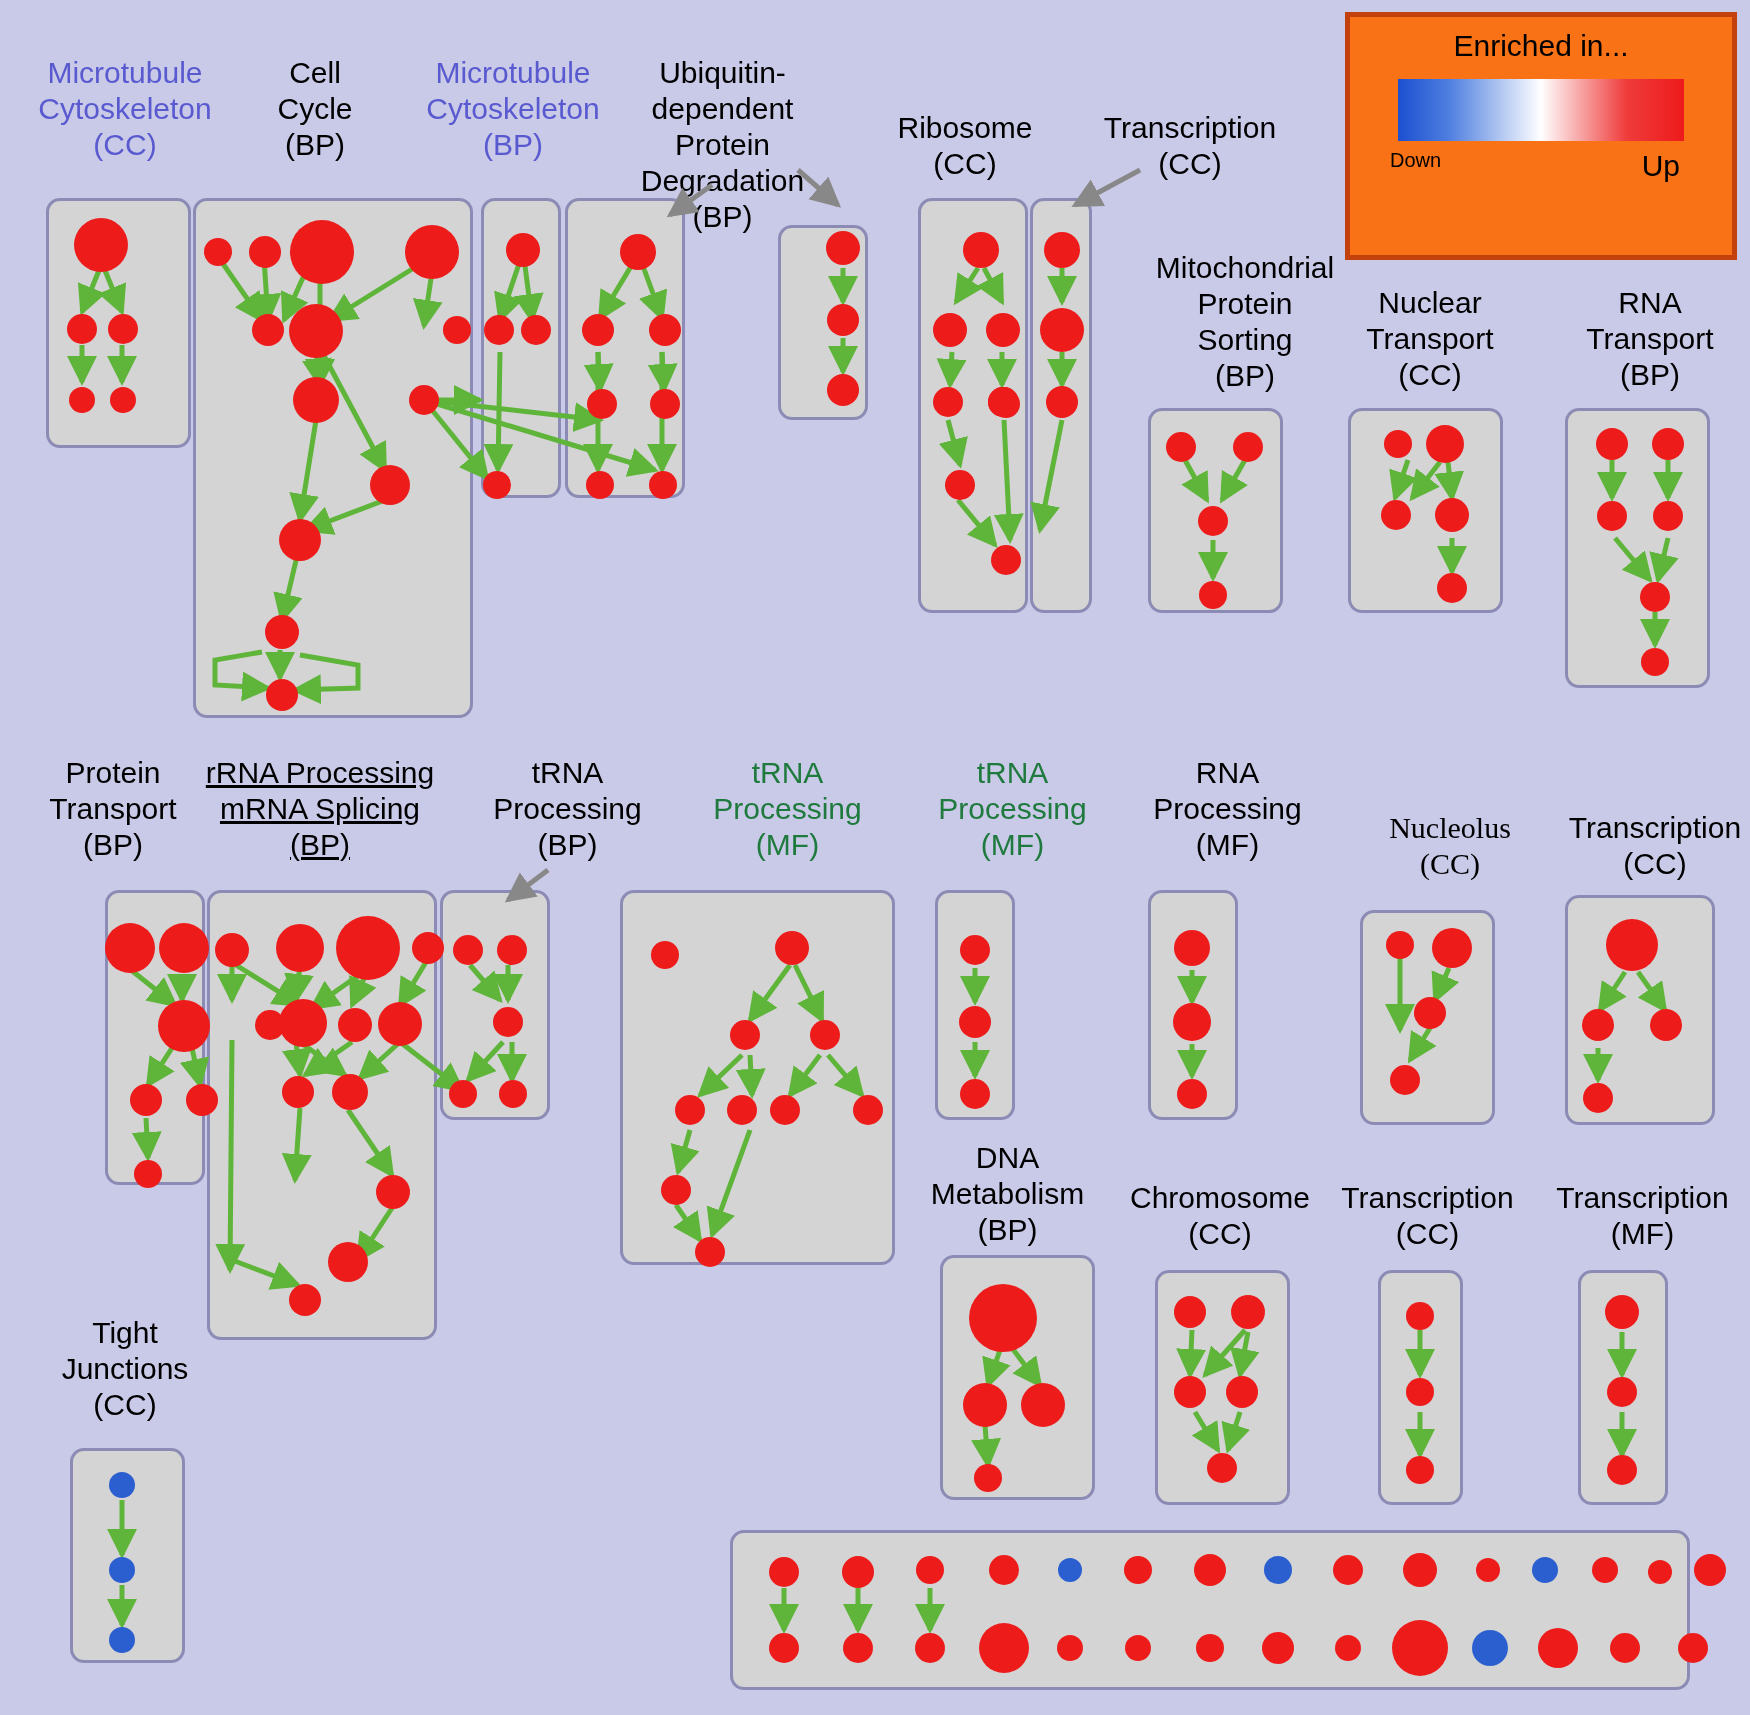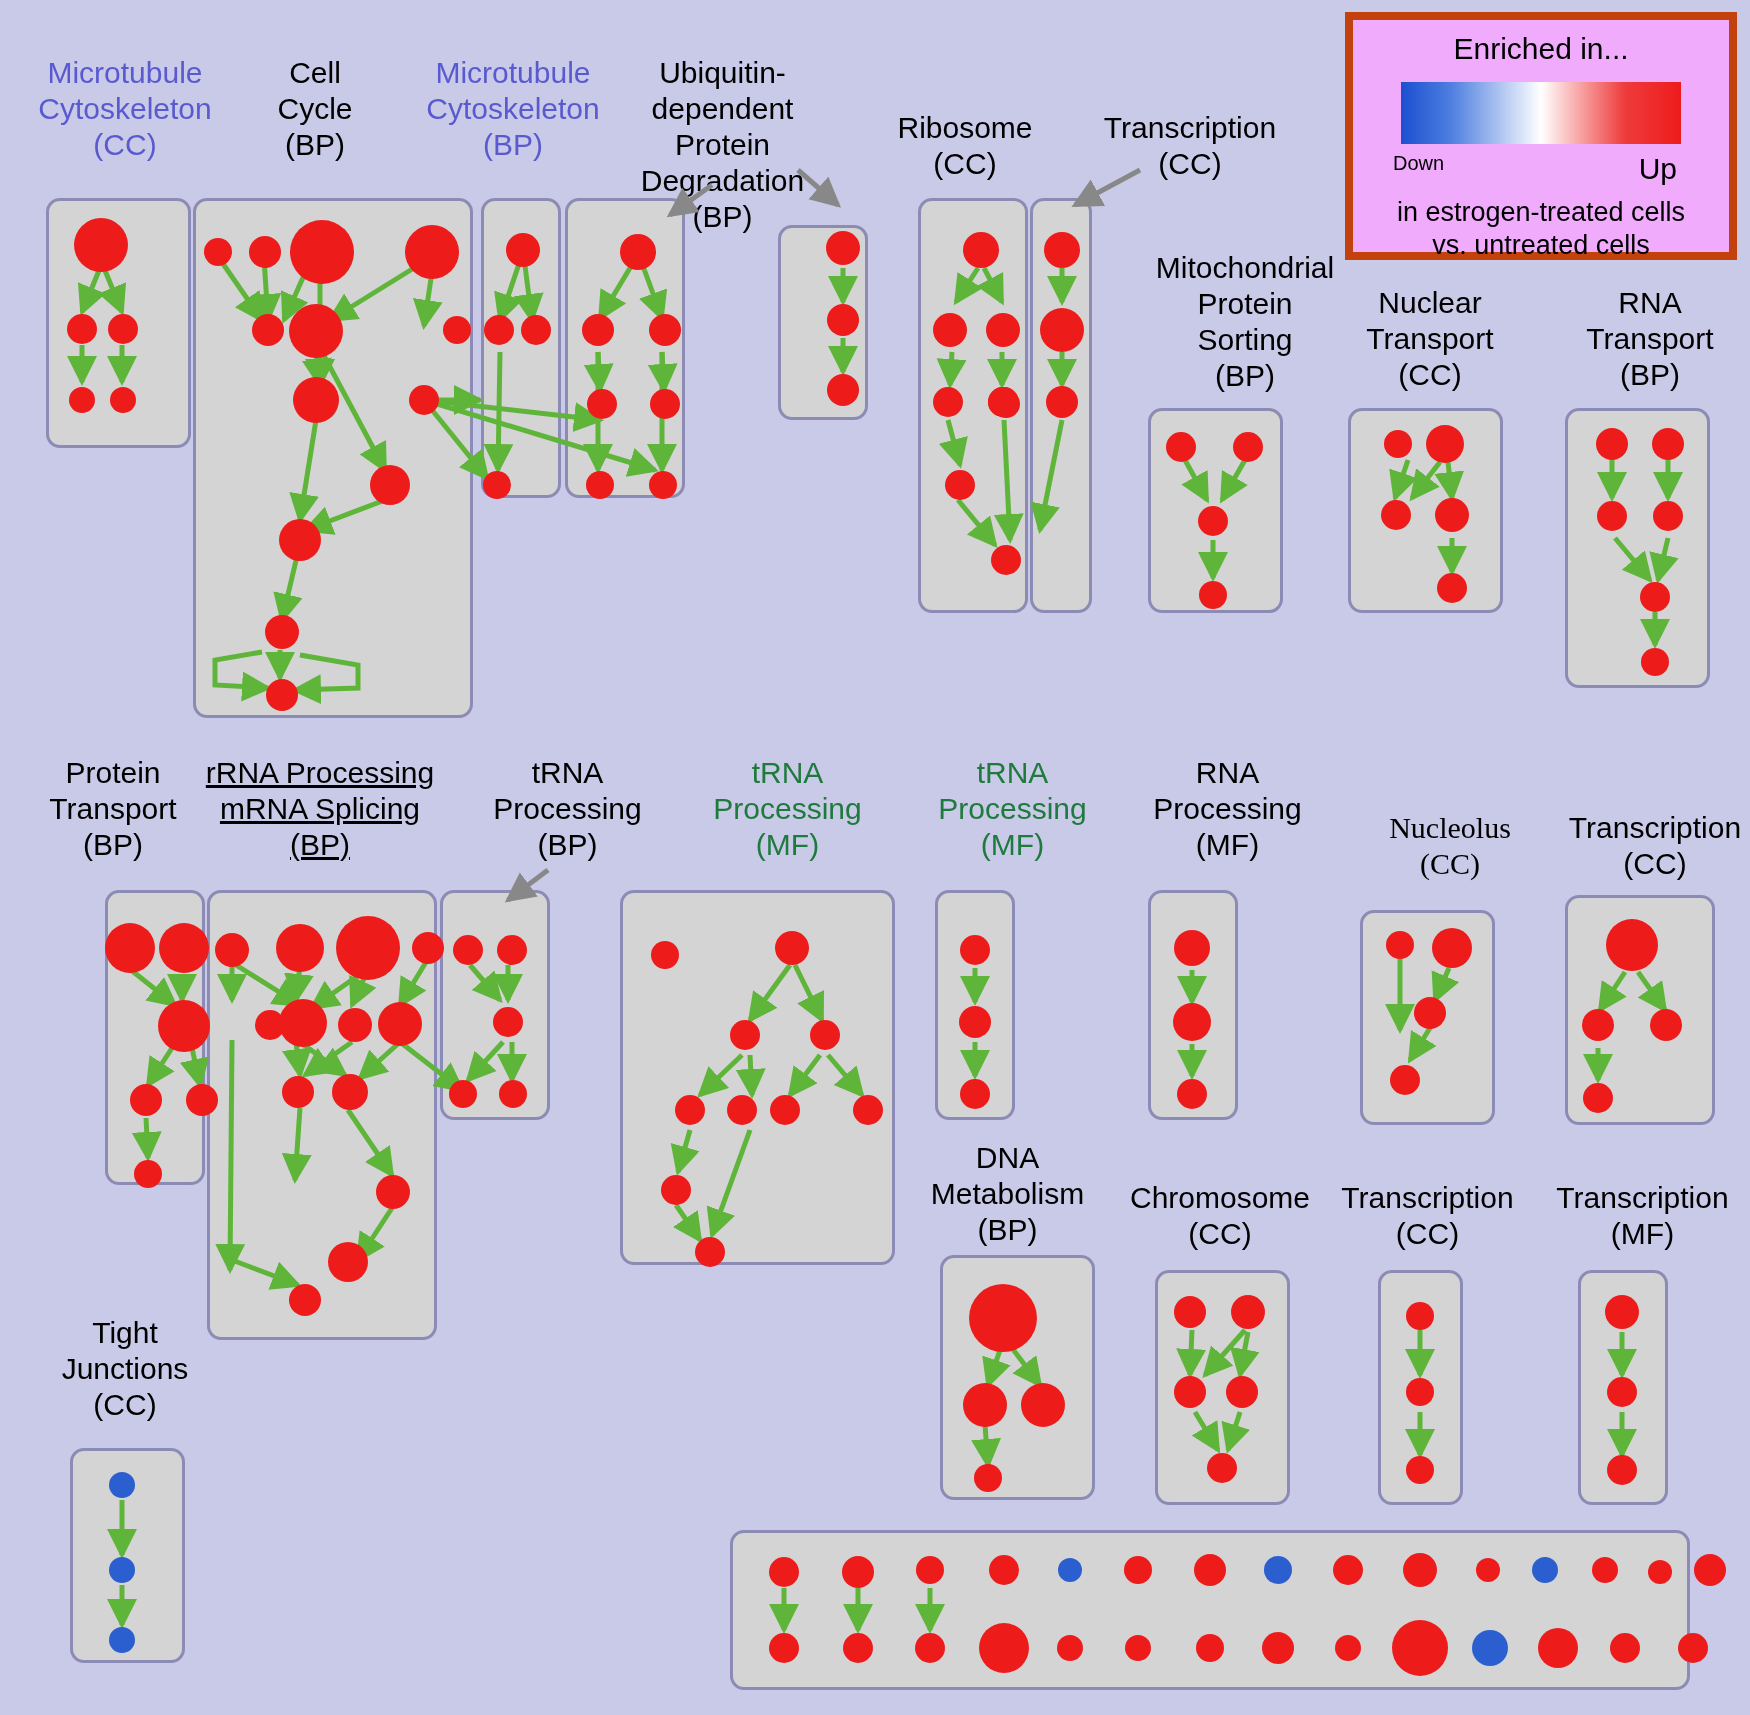--- a/index.html
+++ b/index.html
@@ -24,22 +24,22 @@
   .label.green{color:#1f7a3d;}
   .panel{
     position:absolute;
     background:#d4d4d4;
     border:3px solid #8b8bb5;
     border-radius:14px;
     box-sizing:border-box;
   }
   .legend{
     position:absolute;
-    background:#f0abfc;
-    border:8px solid #c2410c;
+    background:#f97316;
+    border:5px solid #c2410c;
     box-sizing:border-box;
   }
   .legend-title{
     position:absolute;left:0;right:0;top:12px;
     text-align:center;font-size:30px;color:#000;
   }
   .legend-bar{
     position:absolute;
     left:48px;right:48px;top:62px;height:62px;
     background:linear-gradient(to right,#1b4fd0 0%,#4f7fe0 18%,#ffffff 50%,#ef3b3b 80%,#ee1b1b 100%);
@@ -63,22 +63,20 @@
 </head>
 <body>
 
 <div id="stage">
 
   <div class="legend" style="left:1345px;top:12px;width:390px;width:392px;height:248px;">
     <div class="legend-title">Enriched in...</div>
     <div class="legend-bar"></div>
     <div class="legend-down">Down</div>
     <div class="legend-up">Up</div>
-    <div class="legend-sub">in estrogen-treated cells
-vs. untreated cells</div>
   </div>
 
   <div class="label purple" style="left:20px;top:55px;width:210px;">Microtubule
 Cytoskeleton
 (CC)</div>
   <div class="label" style="left:245px;top:55px;width:140px;">Cell
 Cycle
 (BP)</div>
   <div class="label purple" style="left:408px;top:55px;width:210px;">Microtubule
 Cytoskeleton

